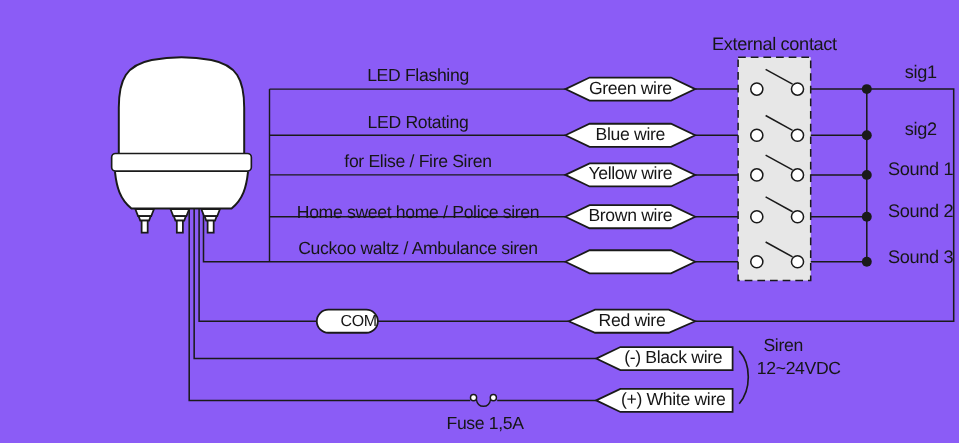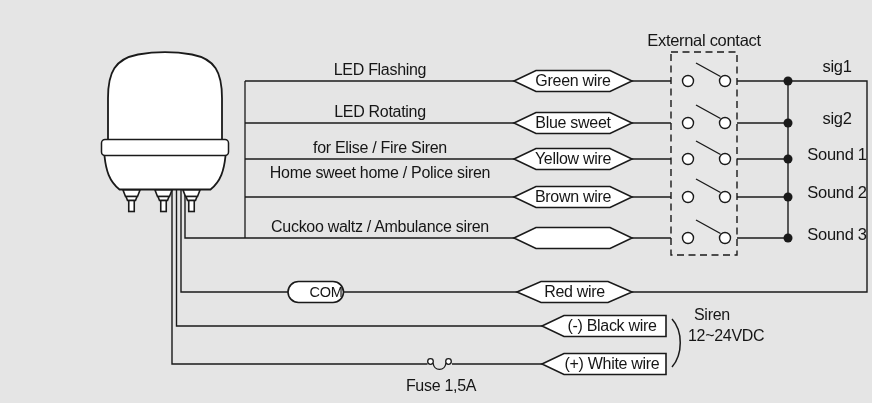--- a/index.html
+++ b/index.html
@@ -1,17 +1,17 @@
 <!DOCTYPE html>
 <html><head>
 <meta charset="utf-8">
 <style>
   html,body{margin:0;padding:0;background:#ffffff;}
   #stage{
-    position:relative;width:872px;height:403px;background:#e5e5e5;overflow:hidden;
+    position:relative;width:872px;height:403px;background:#8b5cf6;overflow:hidden;
     font-family:"Liberation Sans", sans-serif;color:#161616;
   }
   #stage svg{position:absolute;left:0;top:0;}
   .lbl{
     position:absolute;font-size:16px;letter-spacing:-0.3px;line-height:20px;height:20px;
     white-space:nowrap;color:#161616;text-align:center;
   }
   .ctr{text-align:center;}
   .func{width:250px;}
   .wirelbl{width:118px;left:514px;}
@@ -130,25 +130,25 @@
           <rect x="188.75" y="200.5" width="5.5" height="11"></rect>
       </g>
     </g>
   </svg>
 
   <div class="lbl ctr" style="left:624px;top:30px;width:160px;font-size:16.5px">External contact</div>
 
   <div class="lbl func" style="left:255px;top:60px">LED Flashing</div>
   <div class="lbl func" style="left:255px;top:102px">LED Rotating</div>
   <div class="lbl func" style="left:255px;top:138px">for Elise / Fire Siren</div>
-  <div class="lbl func" style="left:255px;top:163px">Home sweet home / Police siren</div>
+  <div class="lbl func" style="left:255px;top:184px">Home sweet home / Police siren</div>
   <div class="lbl ctr wirelbl" style="top:71px">Green wire</div>
 
   <div class="lbl func" style="left:255px;top:217px">Cuckoo waltz / Ambulance siren</div>
-  <div class="lbl ctr wirelbl" style="top:113px">Blue sweet</div>
+  <div class="lbl ctr wirelbl" style="top:113px">Blue wire</div>
   <div class="lbl ctr wirelbl" style="top:149px">Yellow wire</div>
   <div class="lbl ctr wirelbl" style="top:187px">Brown wire</div>
 
   <div class="lbl siglbl" style="top:56px">sig1</div>
   <div class="lbl siglbl" style="top:108px">sig2</div>
   <div class="lbl siglbl" style="top:144px">Sound 1</div>
   <div class="lbl siglbl" style="top:182px">Sound 2</div>
   <div class="lbl siglbl" style="top:224px">Sound 3</div>
 
   <div class="lbl ctr" style="left:288px;top:283px;width:76px;font-size:14.5px;line-height:18px;height:18px">COM</div>

